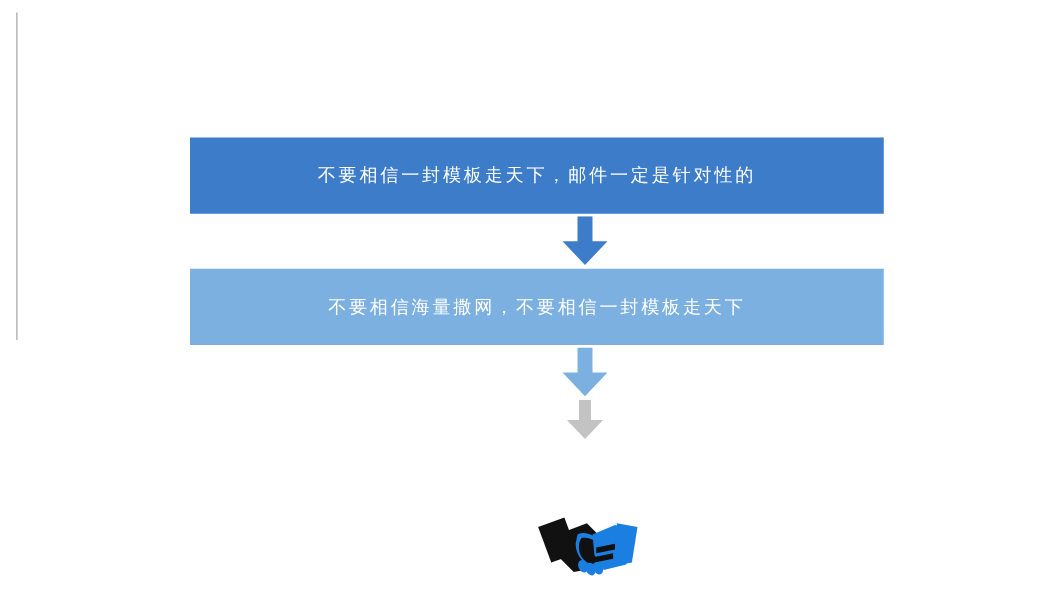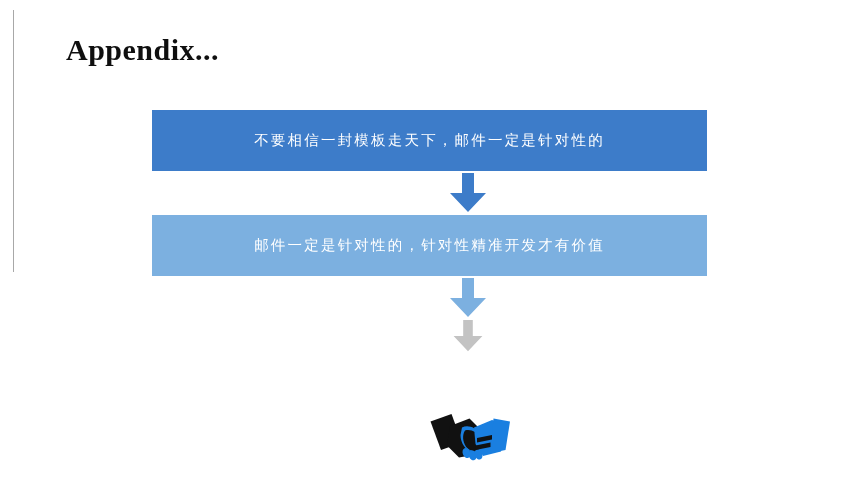--- a/index.html
+++ b/index.html
@@ -93,36 +93,35 @@
     justify-content: center;
   }
 </style>
 </head>
 <body>
 
 <div class="slide">
 
   <div class="left-rule"></div>
 
-  <div class="title">Appendix...</div>
 
   <div class="flow">
 
     <div class="flow-box box-1">
       <span class="box-text">不要相信一封模板走天下，邮件一定是针对性的</span>
     </div>
 
     <div class="arrow-wrap">
       <svg class="arrow" width="38" height="40" viewBox="0 0 38 40">
         <polygon points="13,0 25,0 25,20 37,20 19,39 1,20 13,20" fill="#3d7cc9"></polygon>
       </svg>
     </div>
 
     <div class="flow-box box-2">
-      <span class="box-text">邮件一定是针对性的，针对性精准开发才有价值</span>
+      <span class="box-text">不要相信海量撒网，不要相信一封模板走天下</span>
     </div>
 
     <div class="arrow-wrap">
       <svg class="arrow" width="38" height="40" viewBox="0 0 38 40">
         <polygon points="13,0 25,0 25,20 37,20 19,39 1,20 13,20" fill="#7cb0e0"></polygon>
       </svg>
     </div>
 
 
     <div class="arrow-wrap small">

